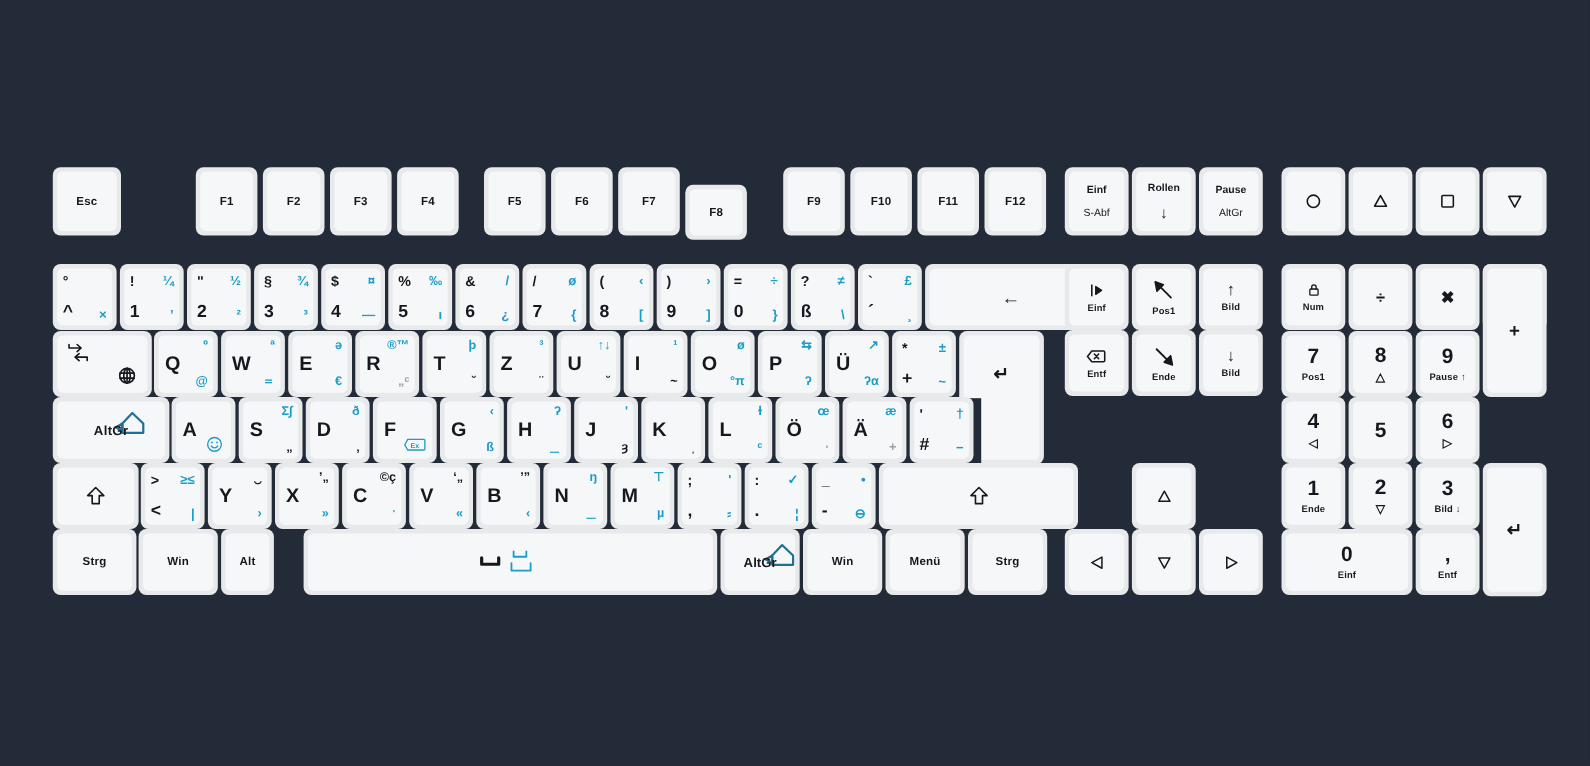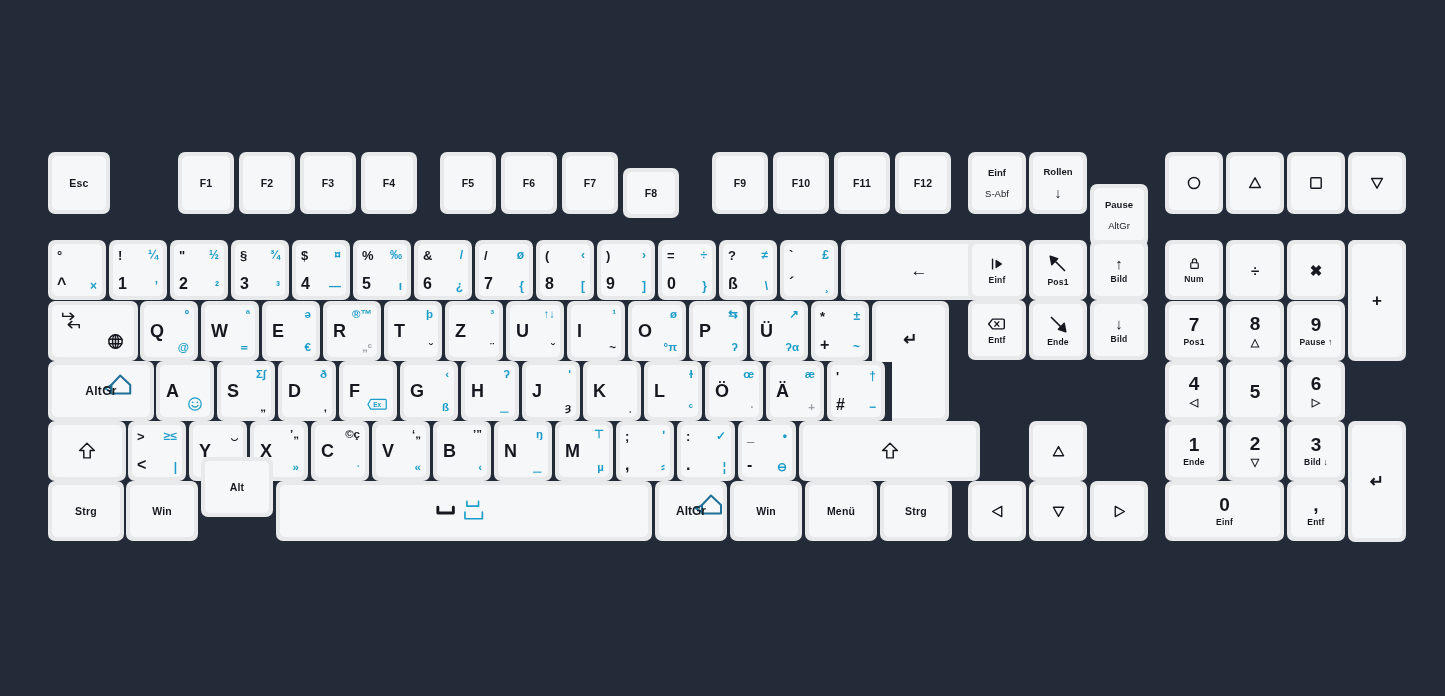--- a/index.html
+++ b/index.html
@@ -179,21 +179,21 @@
       </div>
     </div>
     <div class="key" style="left: 1029px; top: 152px; width: 58px; height: 62px;">
       <div class="cap">
         <div class="stack">
           <div class="t1">Rollen</div>
           <div class="gl">↓</div>
         </div>
       </div>
     </div>
-    <div class="key" style="left: 1090px; top: 152px; width: 58px; height: 62px; margin-top: 32px;">
+    <div class="key" style="left: 1090px; top: 152px; width: 58px; height: 62px;">
       <div class="cap">
         <div class="stack">
           <div class="t1">Pause</div>
           <div class="t2">AltGr</div>
         </div>
       </div>
     </div>
     <div class="key" style="left: 1165px; top: 152px; width: 58px; height: 62px;">
       <div class="cap">
         <div class="shape">
@@ -759,21 +759,21 @@
     <div class="key" style="left: 48px; top: 481px; width: 76px; height: 60.2px;">
       <div class="cap">
         <div class="lbl-c sm">Strg</div>
       </div>
     </div>
     <div class="key" style="left: 126px; top: 481px; width: 72px; height: 60.2px;">
       <div class="cap">
         <div class="lbl-c sm">Win</div>
       </div>
     </div>
-    <div class="key" style="left: 201px; top: 457px; width: 72px; height: 60.2px;">
+    <div class="key" style="left: 201px; top: 481px; width: 48px; height: 60.2px;">
       <div class="cap">
         <div class="lbl-c sm">Alt</div>
       </div>
     </div>
     <div class="key" style="left: 276px; top: 481px; width: 376px; height: 60.2px;">
       <div class="cap">
         <div class="shape">
           <svg width="60" height="26" viewBox="0 0 62 26">
             <path d="M4 9 V15 H20 V9" style="fill:none;stroke:#15191f;stroke-width:3;stroke-linejoin:round;stroke-linecap:round"></path>
             <path d="M34 3 V8 H46 V3" style="fill:none;stroke:#1b9cc9;stroke-width:1.7;stroke-linejoin:round;stroke-linecap:round"></path>

